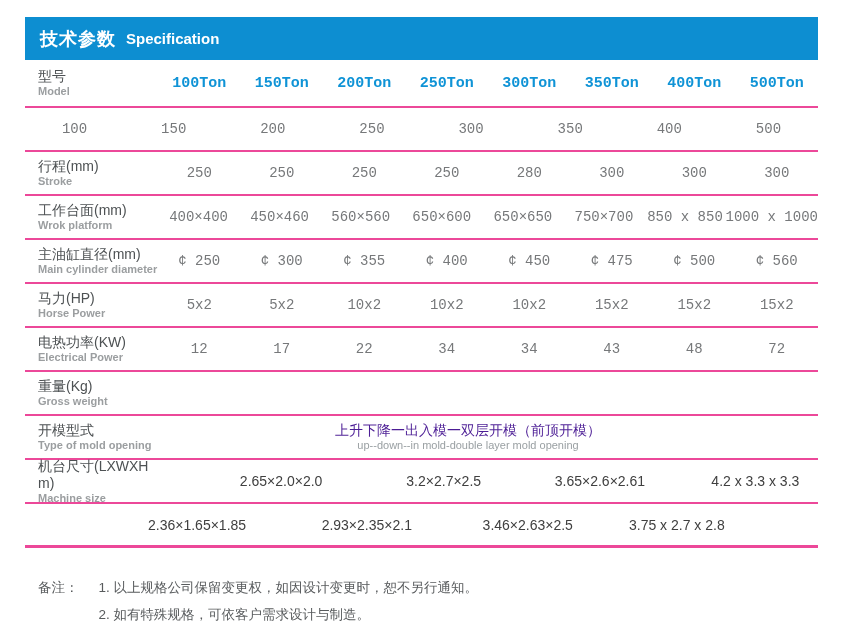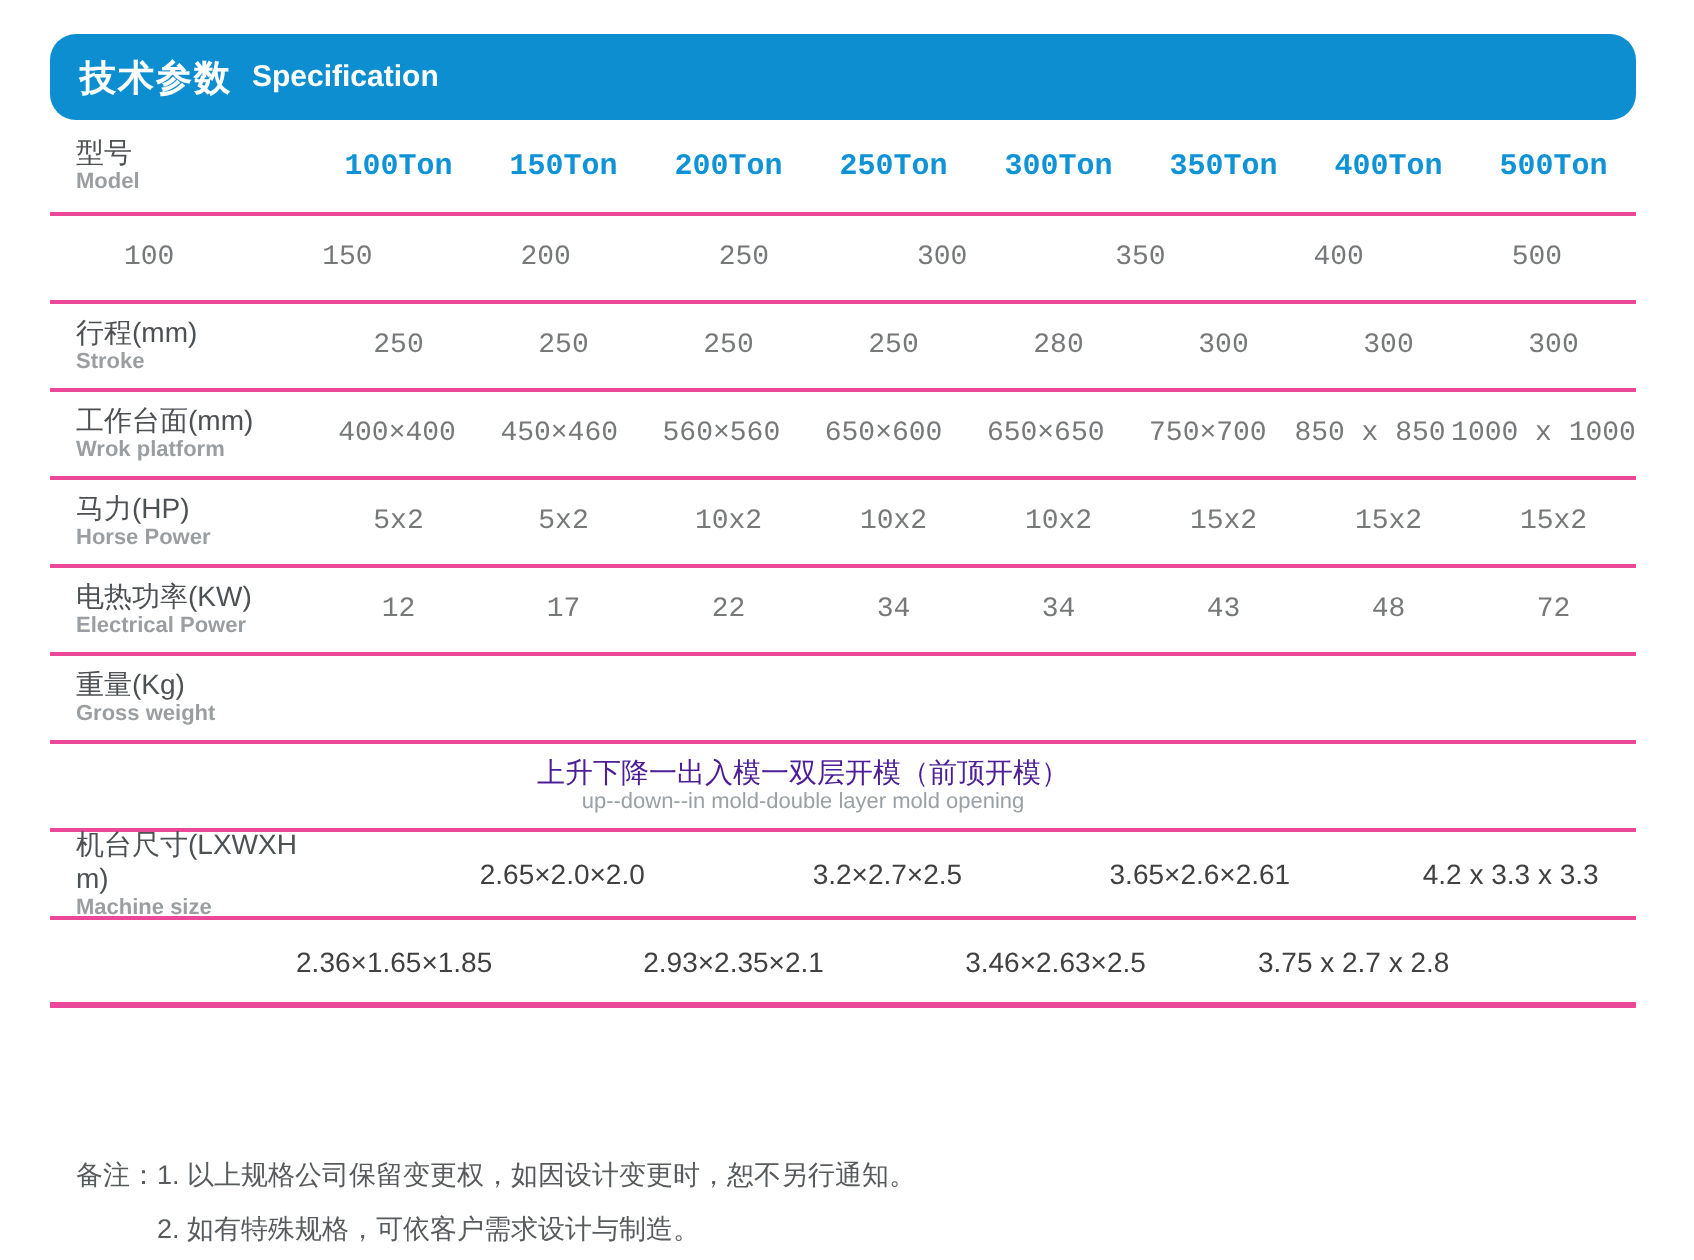--- a/index.html
+++ b/index.html
@@ -13,21 +13,20 @@
   .spec-container {
     position:absolute; left:25px; top:17px; width:793px;
   }
   .titlebar {
     height:43px;
     background:#0d8ed1;
     display:flex; align-items:center;
     padding-left:15px;
     box-sizing:border-box;
     gap:10px;
-    border-radius:13px;
   }
   .title-zh { color:#ffffff; font-size:18px; font-weight:bold; letter-spacing:1px; }
   .title-en { color:#ffffff; font-size:15px; font-weight:bold; }
 
   .row {
     display:flex; align-items:center;
     height:44px;
     border-bottom:2px solid #ec4899;
     box-sizing:border-box;
   }
@@ -59,21 +58,21 @@
   }
   .size-row2 { border-bottom-width:3px; }
 
   .notes {
     position:absolute; left:38px; top:574px;
     display:flex;
     font-size:13.5px; color:#585b5d;
     line-height:27px;
   }
   .notes-label { white-space:nowrap; }
-  .notes-lines { display:flex; flex-direction:column; }
+  .notes-lines { display:flex; flex-direction:column;margin-left:20px; }
 </style>
 </head>
 <body>
 
 <div class="spec-container">
 
   <div class="titlebar">
     <span class="title-zh">技术参数</span>
     <span class="title-en">Specification</span>
   </div>
@@ -135,20 +134,36 @@
       <div class="cell">450×460</div>
       <div class="cell">560×560</div>
       <div class="cell">650×600</div>
       <div class="cell">650×650</div>
       <div class="cell">750×700</div>
       <div class="cell">850 x 850</div>
       <div class="cell">1000 x 1000</div>
     </div>
   </div>
 
+  <div class="row">
+    <div class="label-col">
+      <div class="label-zh">主油缸直径(mm)</div>
+      <div class="label-en">Main cylinder diameter</div>
+    </div>
+    <div class="cells">
+      <div class="cell">¢ 250</div>
+      <div class="cell">¢ 300</div>
+      <div class="cell">¢ 355</div>
+      <div class="cell">¢ 400</div>
+      <div class="cell">¢ 450</div>
+      <div class="cell">¢ 475</div>
+      <div class="cell">¢ 500</div>
+      <div class="cell">¢ 560</div>
+    </div>
+  </div>
 
   <div class="row">
     <div class="label-col">
       <div class="label-zh">马力(HP)</div>
       <div class="label-en">Horse Power</div>
     </div>
     <div class="cells">
       <div class="cell">5x2</div>
       <div class="cell">5x2</div>
       <div class="cell">10x2</div>
@@ -178,20 +193,24 @@
   </div>
 
   <div class="row">
     <div class="label-col">
       <div class="label-zh">重量(Kg)</div>
       <div class="label-en">Gross weight</div>
     </div>
   </div>
 
   <div class="row">
+    <div class="label-col">
+      <div class="label-zh">开模型式</div>
+      <div class="label-en">Type of mold opening</div>
+    </div>
     <div class="mold-value">
       <div class="mold-zh">上升下降一出入模一双层开模（前顶开模）</div>
       <div class="mold-en">up--down--in mold-double layer mold opening</div>
     </div>
   </div>
 
   <div class="row size-row">
     <div class="label-col">
       <div class="label-zh">机台尺寸(LXWXH m)</div>
       <div class="label-en">Machine size</div>

